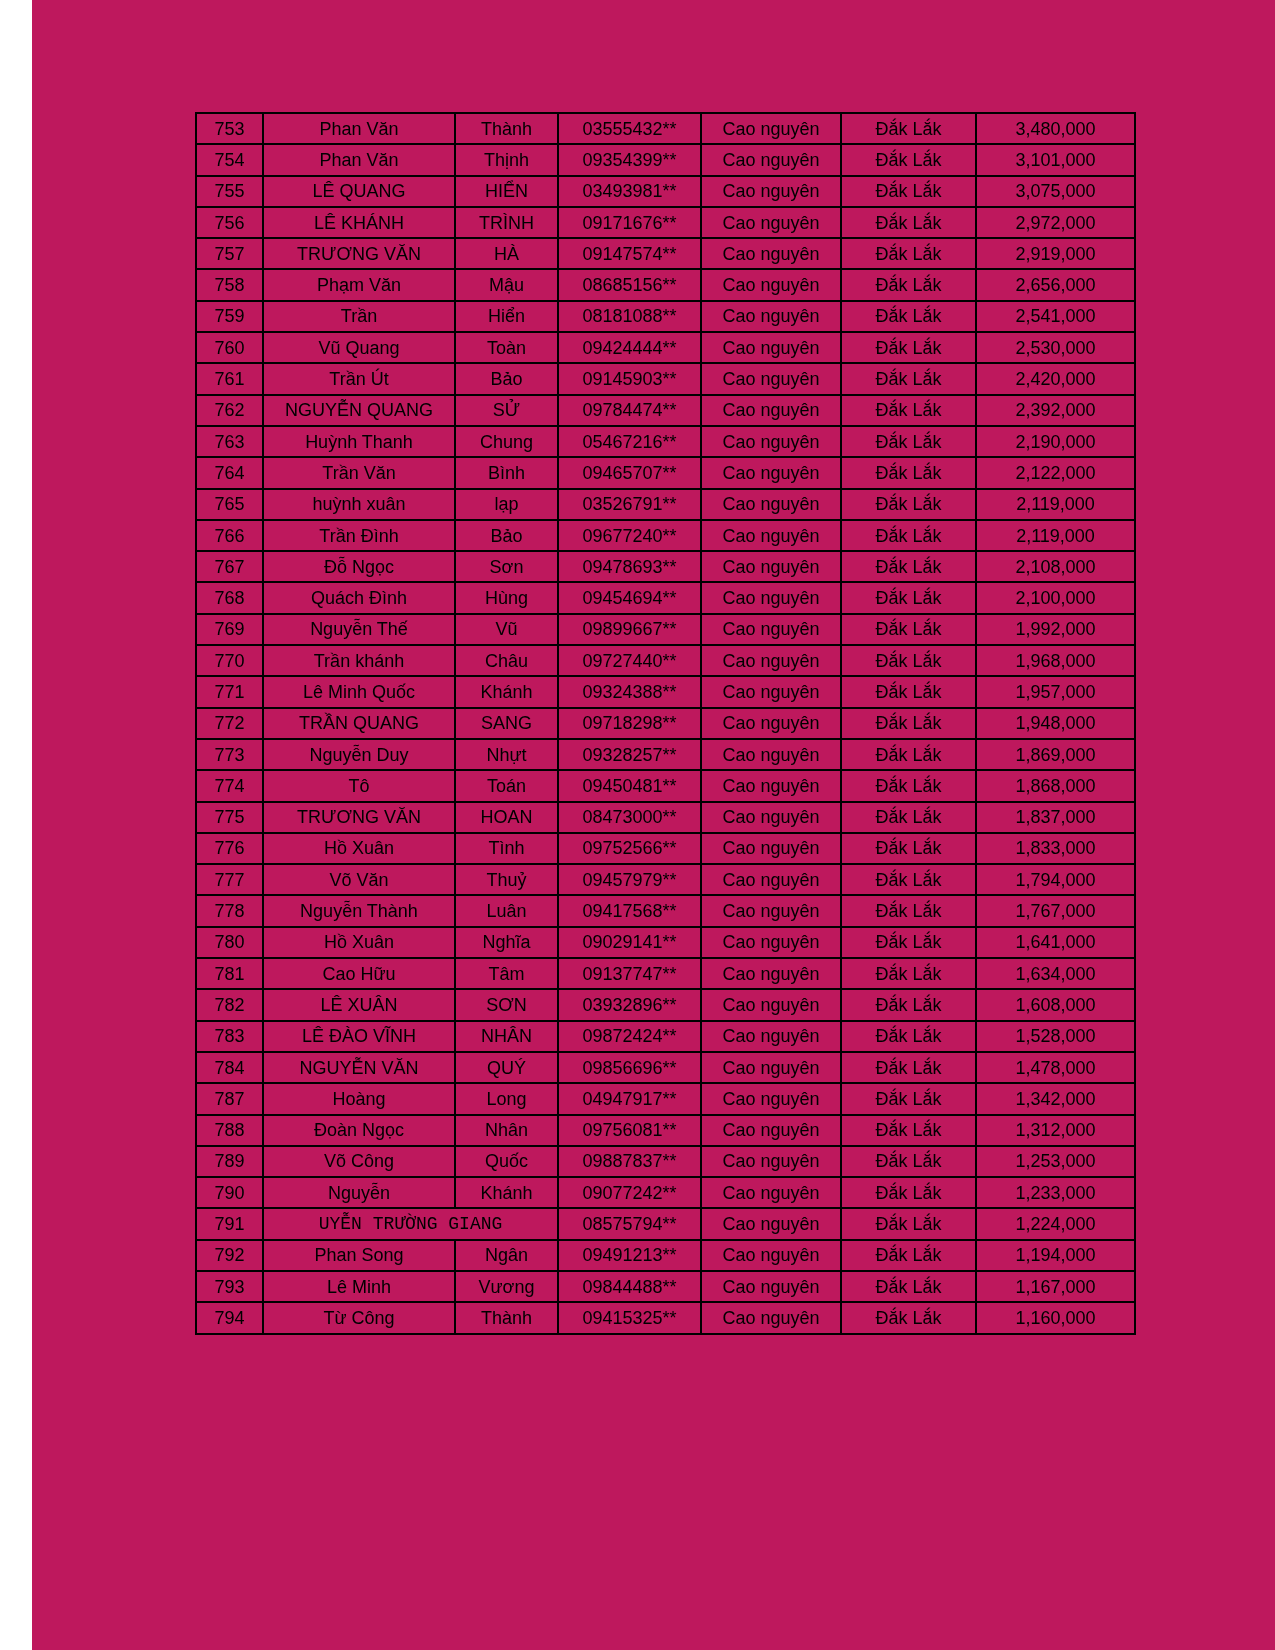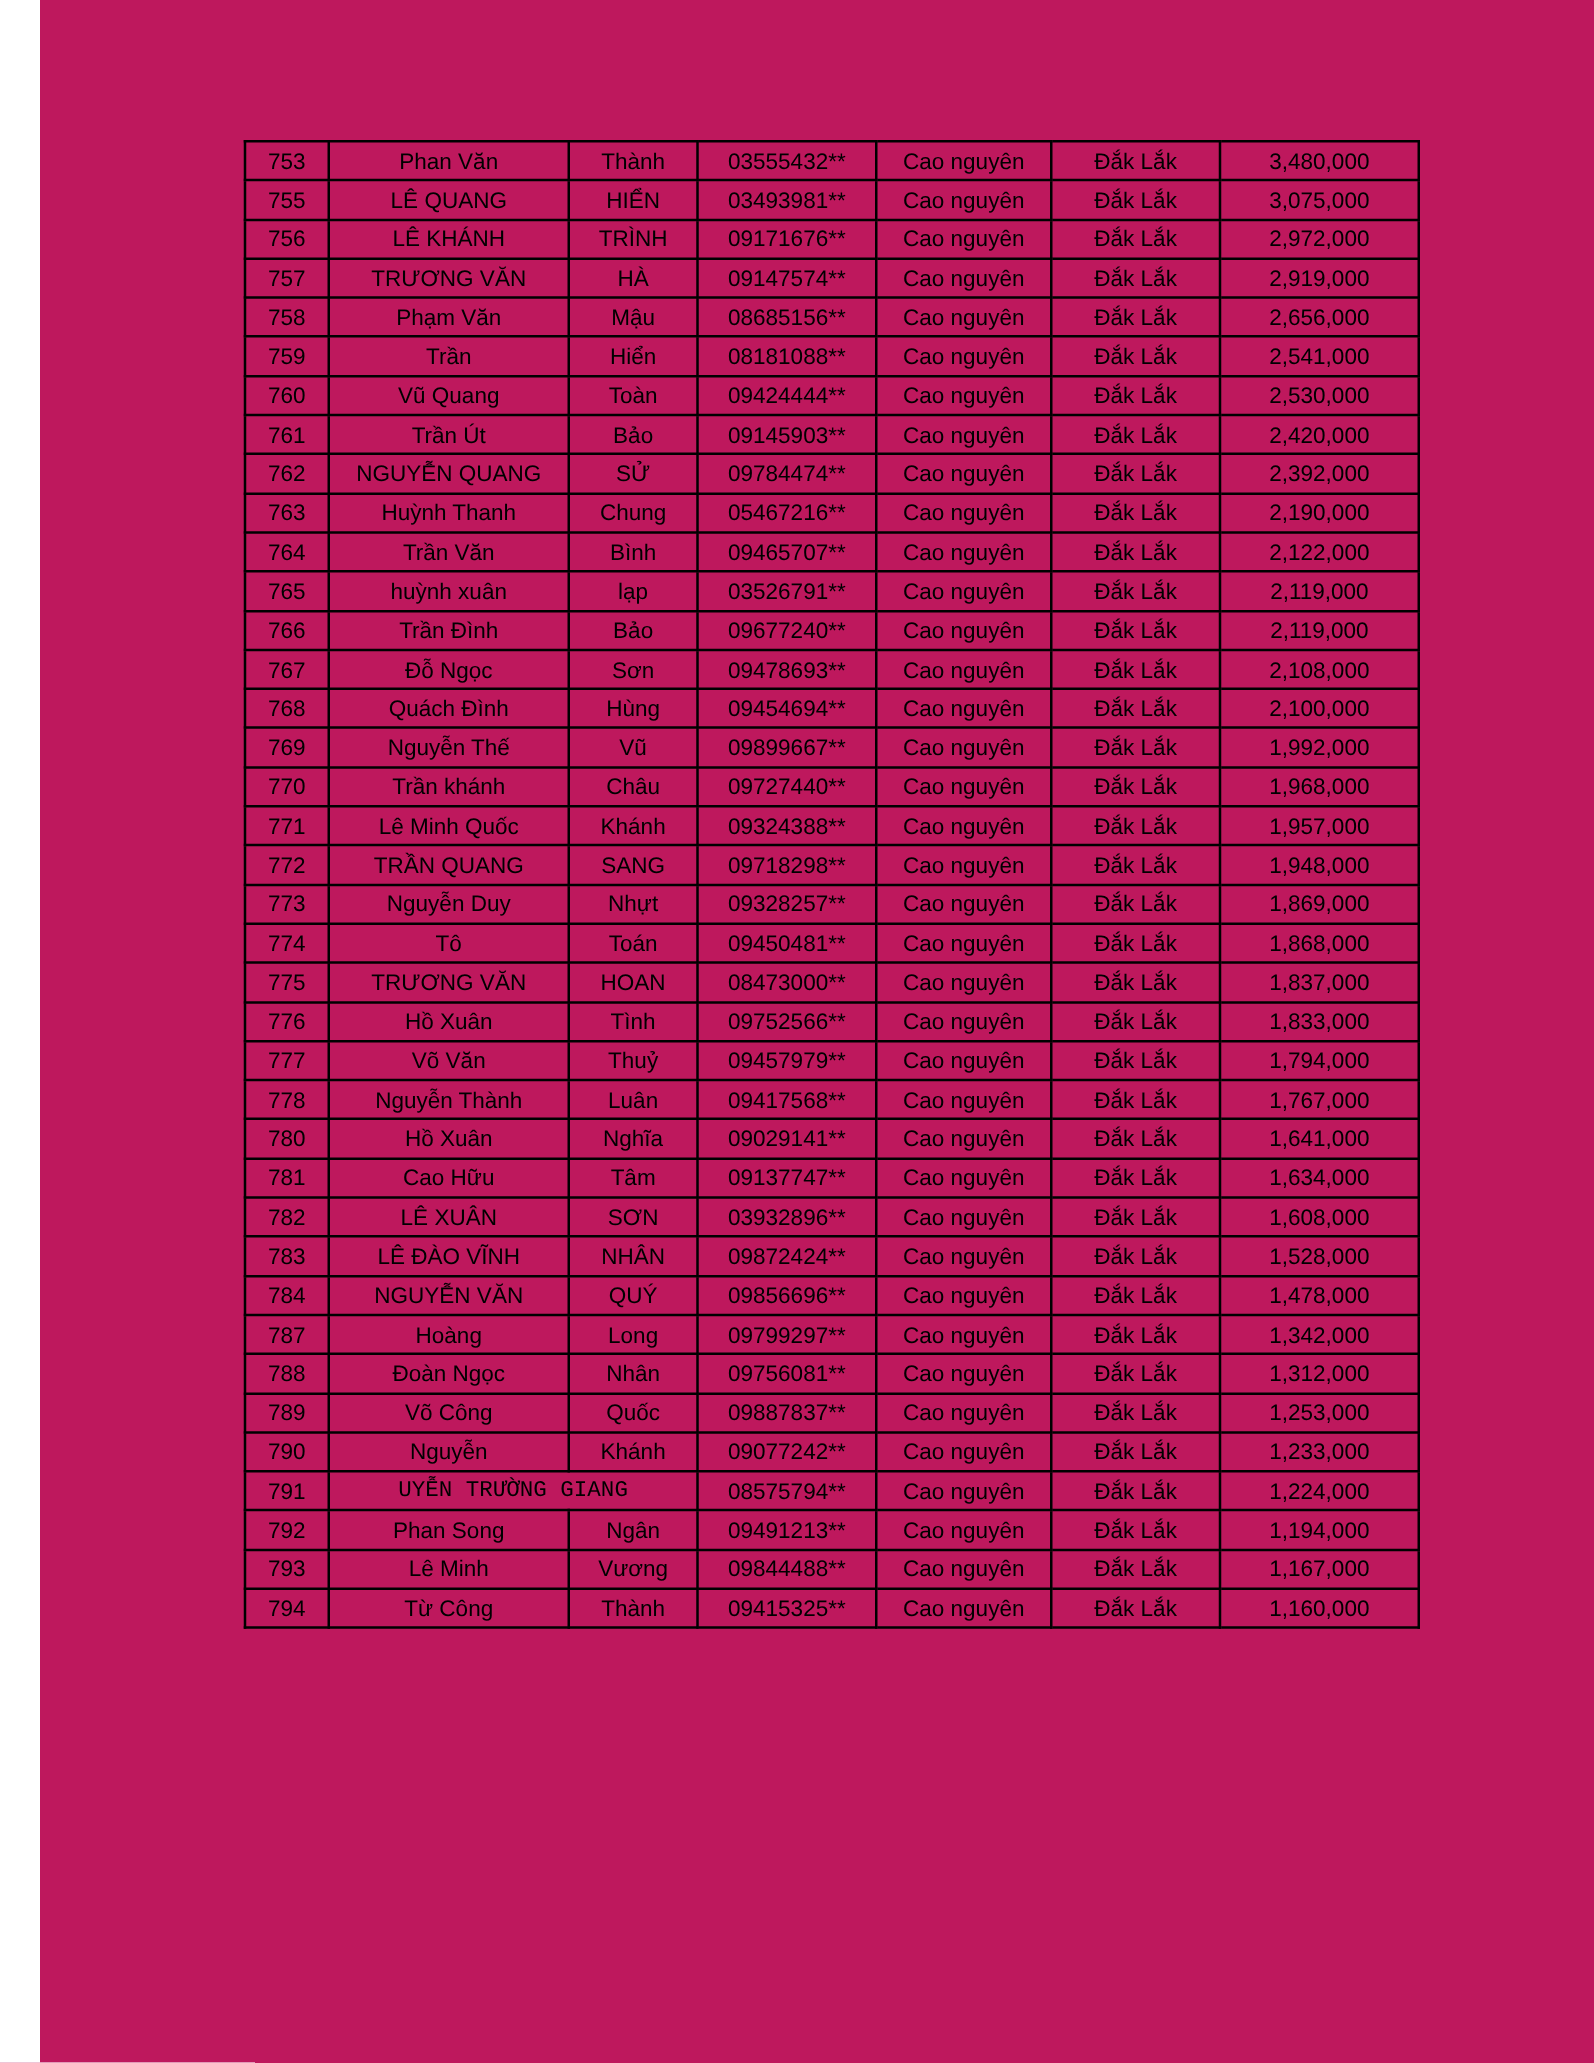--- a/index.html
+++ b/index.html
@@ -70,20 +70,29 @@
         <tr>
           <td class="cell-num">753</td>
           <td class="cell-first">Phan Văn</td>
           <td class="cell-last">Thành</td>
           <td class="cell-phone">03555432**</td>
           <td class="cell-region">Cao nguyên</td>
           <td class="cell-province">Đắk Lắk</td>
           <td class="cell-amount">3,480,000</td>
         </tr>
         <tr>
+          <td class="cell-num">754</td>
+          <td class="cell-first">Phan Văn</td>
+          <td class="cell-last">Thịnh</td>
+          <td class="cell-phone">09354399**</td>
+          <td class="cell-region">Cao nguyên</td>
+          <td class="cell-province">Đắk Lắk</td>
+          <td class="cell-amount">3,101,000</td>
+        </tr>
+        <tr>
           <td class="cell-num">755</td>
           <td class="cell-first">LÊ QUANG</td>
           <td class="cell-last">HIỂN</td>
           <td class="cell-phone">03493981**</td>
           <td class="cell-region">Cao nguyên</td>
           <td class="cell-province">Đắk Lắk</td>
           <td class="cell-amount">3,075,000</td>
         </tr>
         <tr>
           <td class="cell-num">756</td>
@@ -334,21 +343,21 @@
           <td class="cell-last">QUÝ</td>
           <td class="cell-phone">09856696**</td>
           <td class="cell-region">Cao nguyên</td>
           <td class="cell-province">Đắk Lắk</td>
           <td class="cell-amount">1,478,000</td>
         </tr>
         <tr>
           <td class="cell-num">787</td>
           <td class="cell-first">Hoàng</td>
           <td class="cell-last">Long</td>
-          <td class="cell-phone">09799297**</td>
+          <td class="cell-phone">04947917**</td>
           <td class="cell-region">Cao nguyên</td>
           <td class="cell-province">Đắk Lắk</td>
           <td class="cell-amount">1,342,000</td>
         </tr>
         <tr>
           <td class="cell-num">788</td>
           <td class="cell-first">Đoàn Ngọc</td>
           <td class="cell-last">Nhân</td>
           <td class="cell-phone">09756081**</td>
           <td class="cell-region">Cao nguyên</td>

